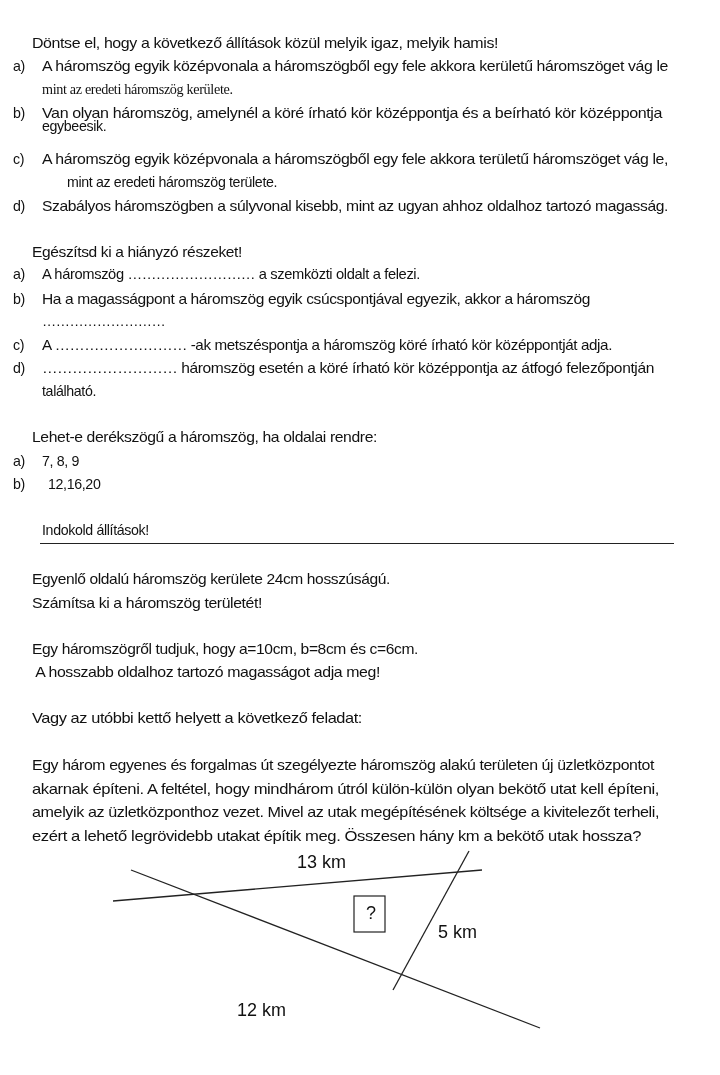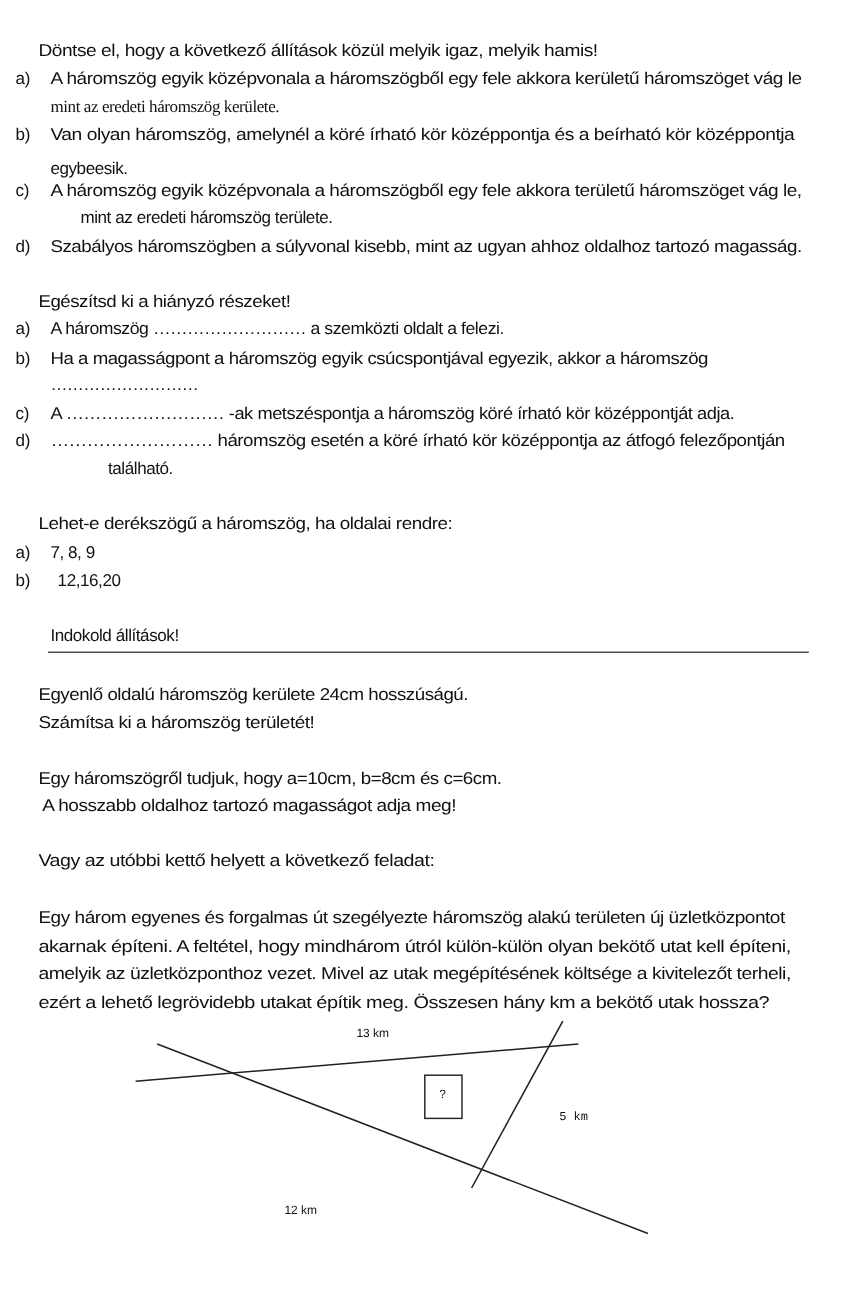--- a/index.html
+++ b/index.html
@@ -4,34 +4,34 @@
 <style>
   html, body { margin:0; padding:0; background:#ffffff; }
   body { width:720px; height:1075px; position:relative; overflow:hidden;
          font-family:"Liberation Sans", sans-serif; color:#111; }
   .ln { position:absolute; white-space:nowrap; font-size:14.2px; line-height:18px;
         letter-spacing:-0.35px; transform-origin:left top; }
   .lbl { position:absolute; white-space:nowrap; font-size:14.2px; line-height:18px; letter-spacing:-0.3px; }
   .dots { letter-spacing:-0.5px; }
   .rule { position:absolute; left:40px; width:634px; height:0; border-top:1.3px solid #222; top:543px; }
   svg { position:absolute; left:0; top:0; }
-  .fig-lbl { position:absolute; white-space:nowrap; font-size:10px; line-height:16px; }
+  .fig-lbl { position:absolute; white-space:nowrap; font-size:18px; line-height:16px; }
 </style>
 </head>
 <body>
 
 <div class="ln" style="left: 32px; top: 34px; transform: scaleX(1.1237);">Döntse el, hogy a következő állítások közül melyik igaz, melyik hamis!</div>
 
 <div class="lbl" style="left:13px;top:57px;">a)</div>
 <div class="ln" style="left: 42px; top: 57px; transform: scaleX(1.118);">A háromszög egyik középvonala a háromszögből egy fele akkora kerületű háromszöget vág le</div>
 <div class="ln" style="left:42px;top:80px;font-family:Liberation Serif, serif;">mint az eredeti háromszög kerülete.</div>
 
 <div class="lbl" style="left:13px;top:104px;">b)</div>
 <div class="ln" style="left: 42px; top: 104px; transform: scaleX(1.1308);">Van olyan háromszög, amelynél a köré írható kör középpontja és a beírható kör középpontja</div>
-<div class="ln" style="left:42px;top:132px;">egybeesik.</div>
+<div class="ln" style="left:42px;top:117px;">egybeesik.</div>
 
 <div class="lbl" style="left:13px;top:150px;">c)</div>
 <div class="ln" style="left: 42px; top: 150px; transform: scaleX(1.1172);">A háromszög egyik középvonala a háromszögből egy fele akkora területű háromszöget vág le,</div>
 <div class="ln" style="left:42px;top:173px;margin-left:25px;">mint az eredeti háromszög területe.</div>
 
 <div class="lbl" style="left:13px;top:197px;">d)</div>
 <div class="ln" style="left: 42px; top: 197px; transform: scaleX(1.1017);">Szabályos háromszögben a súlyvonal kisebb, mint az ugyan ahhoz oldalhoz tartozó magasság.</div>
 
 <div class="ln" style="left: 32px; top: 243px; transform: scaleX(1.0968);">Egészítsd ki a hiányzó részeket!</div>
 
@@ -51,21 +51,21 @@
   <span>A</span>
   <span class="dots">………………………</span>
   <span>-ak metszéspontja a háromszög köré írható kör középpontját adja.</span>
 </div>
 
 <div class="lbl" style="left:13px;top:359px;">d)</div>
 <div class="ln" style="left: 42px; top: 359px; transform: scaleX(1.098);">
   <span class="dots">………………………</span>
   <span>háromszög esetén a köré írható kör középpontja az átfogó felezőpontján</span>
 </div>
-<div class="ln" style="left:42px;top:382px;margin-left:48px;">található.</div>
+<div class="ln" style="left:42px;top:382px;">található.</div>
 
 <div class="ln" style="left: 32px; top: 428px; transform: scaleX(1.1079);">Lehet-e derékszögű a háromszög, ha oldalai rendre:</div>
 <div class="lbl" style="left:13px;top:452px;">a)</div>
 <div class="ln" style="left:42px;top:452px;">7, 8, 9</div>
 <div class="lbl" style="left:13px;top:475px;">b)</div>
 <div class="ln" style="left:48px;top:475px;">12,16,20</div>
 
 <div class="ln" style="left:42px;top:521px;">Indokold állítások!</div>
 <div class="rule"></div>
 
@@ -82,15 +82,15 @@
 <div class="ln" style="left: 32px; top: 803px; transform: scaleX(1.1363);">amelyik az üzletközponthoz vezet. Mivel az utak megépítésének költsége a kivitelezőt terheli,</div>
 <div class="ln" style="left: 32px; top: 827px; transform: scaleX(1.1705);">ezért a lehető legrövidebb utakat építik meg. Összesen hány km a bekötő utak hossza?</div>
 
 <svg width="720" height="1075" viewBox="0 0 720 1075">
   <line x1="113" y1="901" x2="482" y2="870" stroke="#222" stroke-width="1.3"></line>
   <line x1="131" y1="870" x2="540" y2="1028" stroke="#222" stroke-width="1.3"></line>
   <line x1="469" y1="851" x2="393" y2="990" stroke="#222" stroke-width="1.3"></line>
   <rect x="354" y="896" width="31" height="36" fill="none" stroke="#222" stroke-width="1.2"></rect>
 </svg>
 <div class="fig-lbl" style="left:297px;top:854px;">13 km</div>
-<div class="fig-lbl" style="left:466px;top:924px;font-family:Liberation Mono, monospace;">5 km</div>
+<div class="fig-lbl" style="left:438px;top:924px;">5 km</div>
 <div class="fig-lbl" style="left:237px;top:1002px;">12 km</div>
 <div class="fig-lbl" style="left:366px;top:905px;">?</div>
 
 </body></html>

